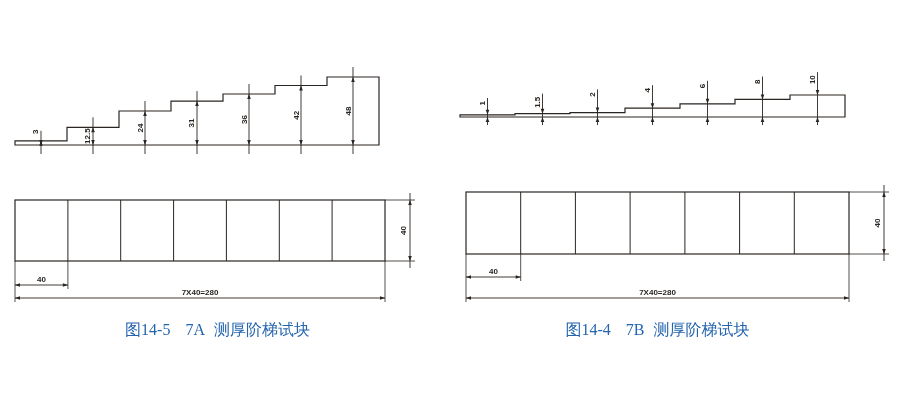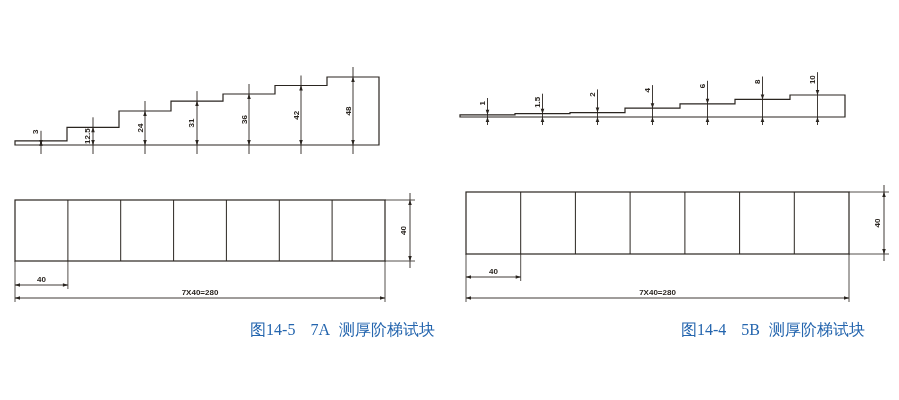--- a/index.html
+++ b/index.html
@@ -1,20 +1,20 @@
 <!DOCTYPE html>
 <html><head>
 <meta charset="utf-8">
 <style>
   html,body{margin:0;padding:0;background:#fff;}
   .canvas{position:relative;width:899px;height:400px;background:#ffffff;overflow:hidden;
           font-family:"Liberation Sans",sans-serif;}
   #diagram{position:absolute;left:0;top:0;}
   .dim{font:bold 8px "Liberation Sans",sans-serif;}
-  .caption{position:absolute;top:320px;text-align:right;font:16px "Liberation Serif","DejaVu Serif",serif;}
+  .caption{position:absolute;top:320px;text-align:center;font:16px "Liberation Serif","DejaVu Serif",serif;}
   .cap-sp1{margin-left:15px;}
   .cap-sp2{margin-left:9px;}
 </style>
 </head>
 <body>
 
 <div class="canvas">
   <svg id="diagram" width="899" height="315" viewBox="0 0 899 315">
       <g>
         <path d="M 15 145 L 15 140.8 L 67.0 140.8 L 67.0 127.3 L 119.0 127.3 L 119.0 111.0 L 171.0 111.0 L 171.0 101.1 L 223.0 101.1 L 223.0 94.0 L 275.0 94.0 L 275.0 85.5 L 327.0 85.5 L 327.0 77.0 L 379.0 77.0 L 379 145 Z" fill="none" stroke="#2a2520" stroke-width="1.2"></path>
@@ -130,15 +130,15 @@
         <polygon points="884,254 882.2,249 885.8,249" fill="#2a2520"></polygon>
         <text x="880" y="223" transform="rotate(-90 880 223)" text-anchor="middle" class="dim" fill="#2a2520">40</text>
       </g>
     </svg>
 
   <div class="caption" style="left: 0px; width: 435px; color: rgb(36, 101, 174);">
     <span>图14-5</span><span class="cap-sp1">7A</span><span class="cap-sp2">测厚阶梯试块</span>
   </div>
 
   <div class="caption" style="left: 450px; width: 415px; color: rgb(36, 101, 174);">
-    <span>图14-4</span><span class="cap-sp1">5B</span><span class="cap-sp2">测厚阶梯试块</span>
+    <span>图14-4</span><span class="cap-sp1">7B</span><span class="cap-sp2">测厚阶梯试块</span>
   </div>
 </div>
 
 </body></html>

